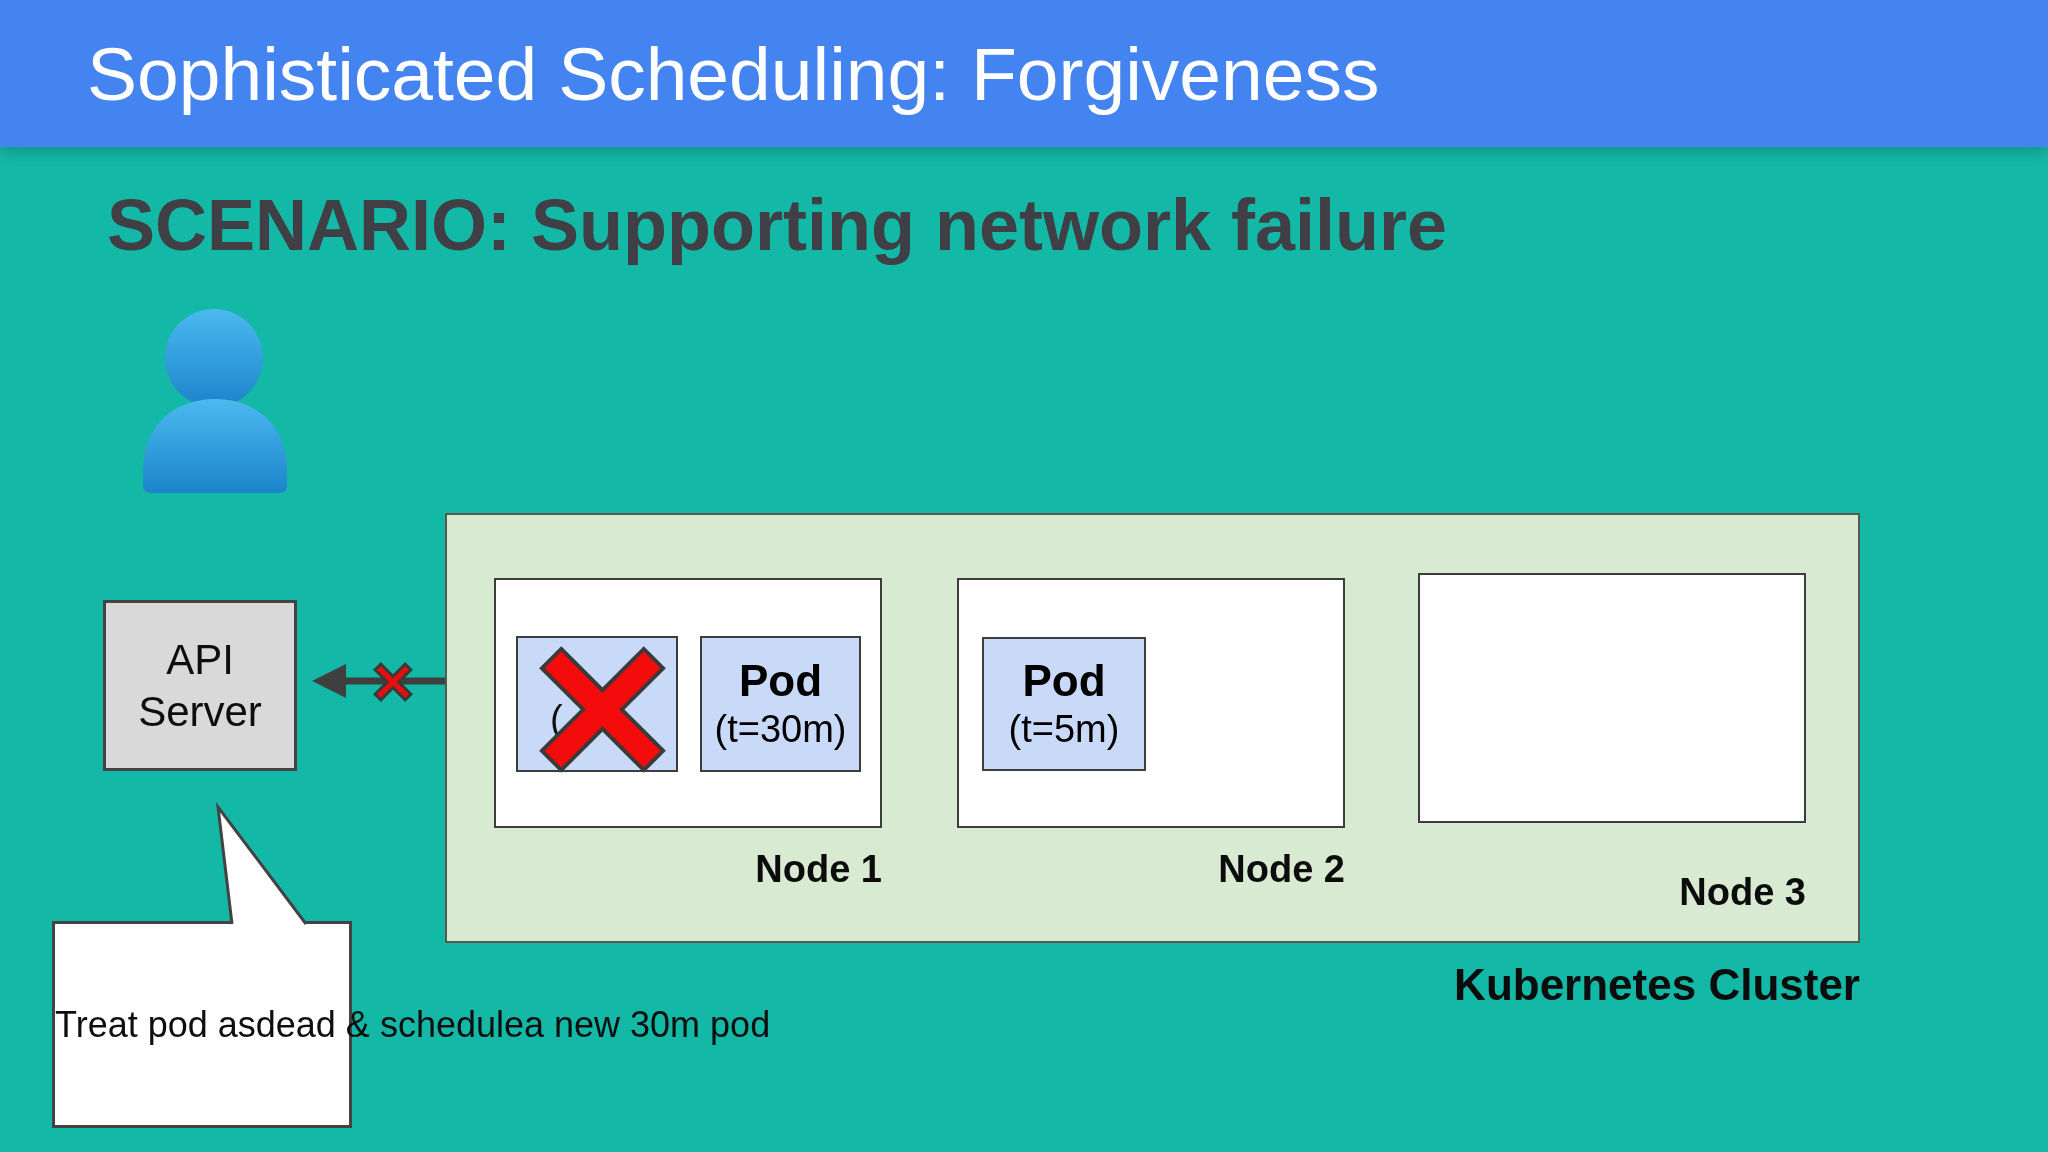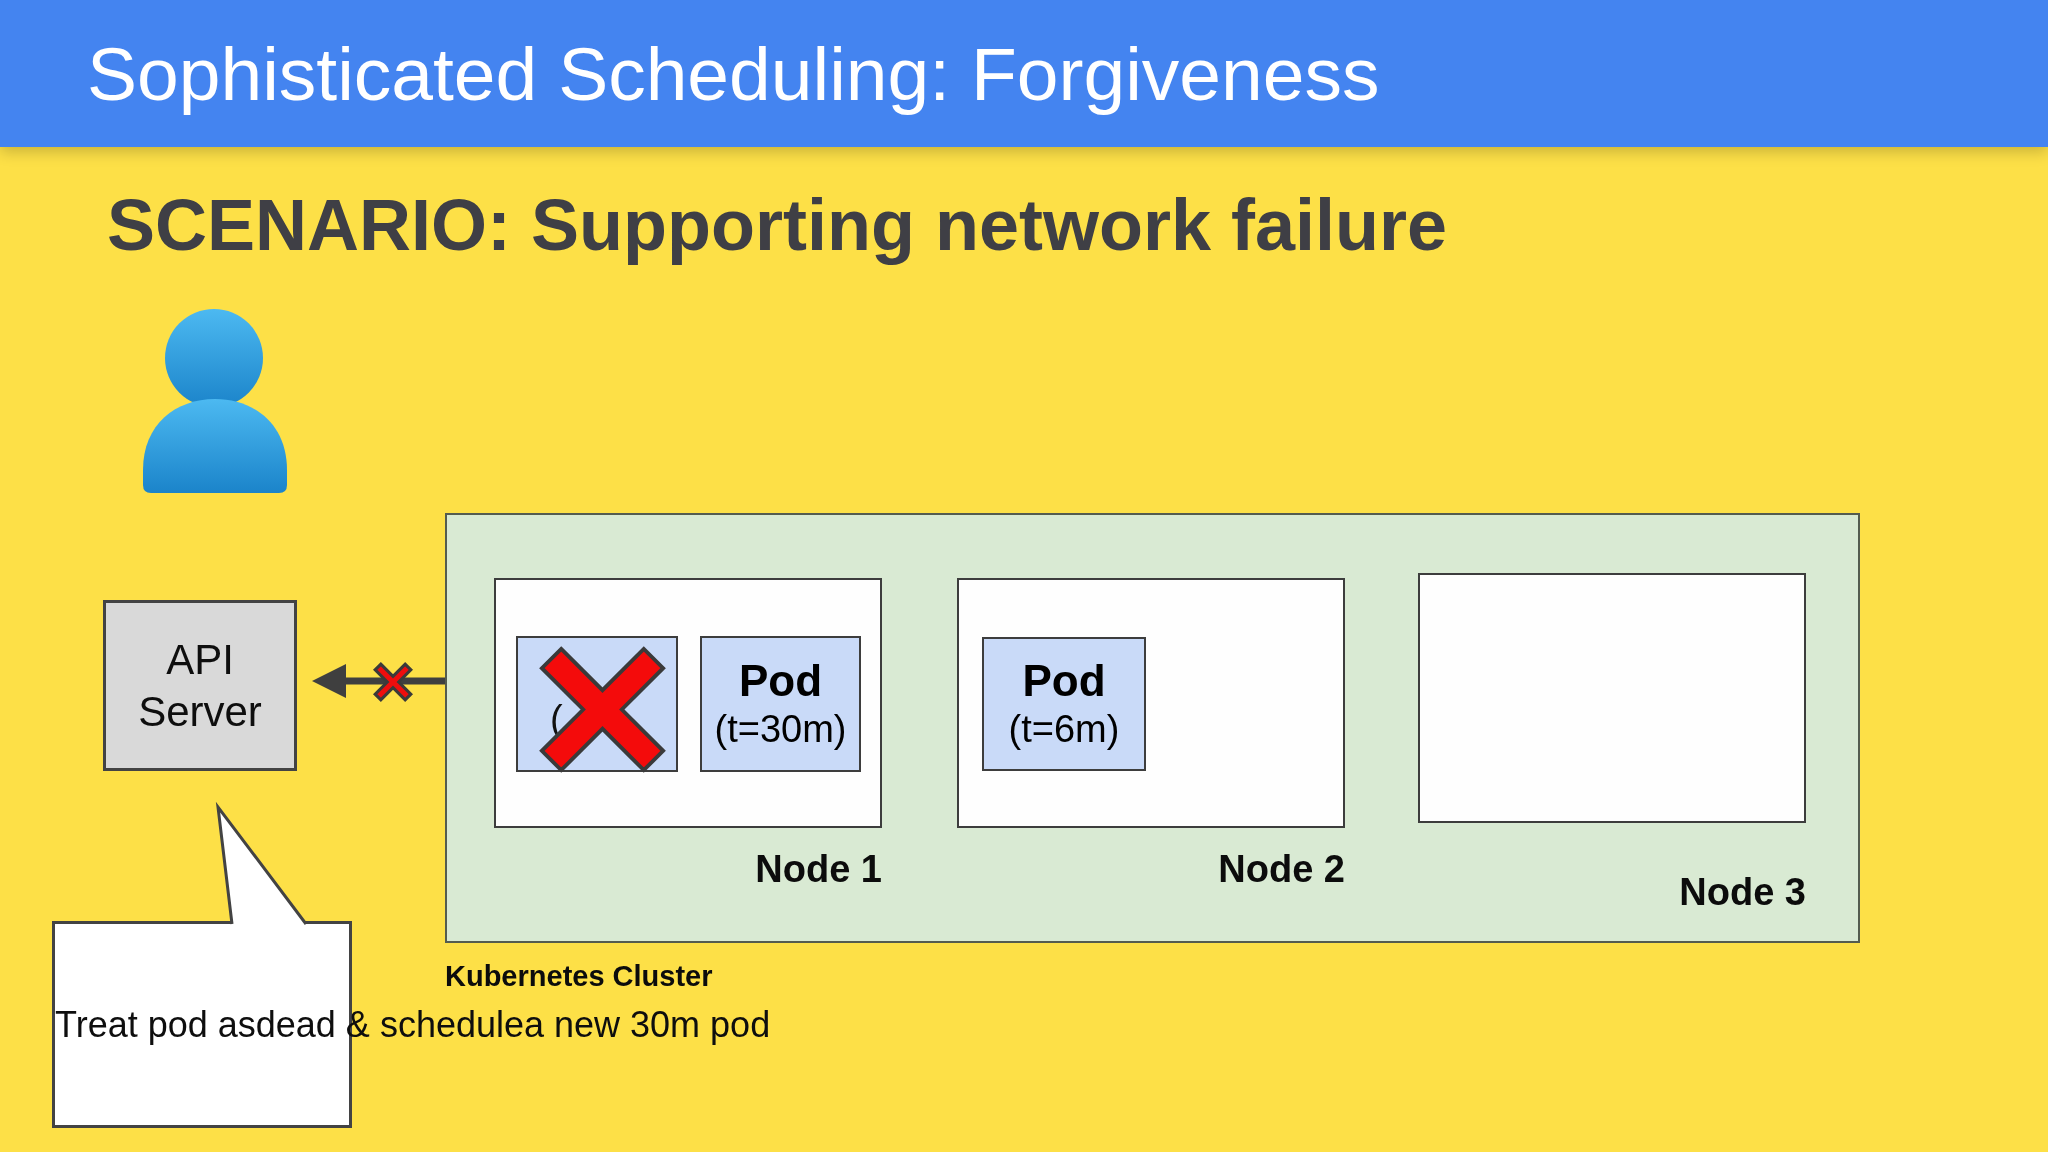--- a/index.html
+++ b/index.html
@@ -1,18 +1,18 @@
 <!DOCTYPE html>
 <html><head>
 <meta charset="utf-8">
 <style>
   html,body { margin:0; padding:0; background:#f5f4f6; }
   .slide {
     position:relative; width:2048px; height:1152px; overflow:hidden;
-    background:#fde047; font-family:"Liberation Sans", sans-serif;
+    background:#14b8a6; font-family:"Liberation Sans", sans-serif;
   }
   
   .titlebar {
     position:absolute; left:0; top:0; width:2048px; height:147px;
     background:#4484f0; display:flex; align-items:center;
     box-shadow:0 5px 14px rgba(0,0,0,0.20);
   }
   .title { color:#ffffff; font-size:75px; font-weight:400; margin-left:87px; white-space:nowrap; }
   
   .scenario {
@@ -44,22 +44,22 @@
   }
   .pod {
     position:absolute; background:#c9daf8; border:2px solid #3d3d3d; box-sizing:border-box;
     display:flex; flex-direction:column; align-items:center; justify-content:center; overflow:visible;
   }
   .pod-name { font-size:44px; font-weight:bold; line-height:50px; color:#000; }
   .pod-time { font-size:38px; line-height:46px; color:#000; }
   .dead-pod .fragment { position:absolute; left:32px; top:60px; font-size:38px; color:#111; }
   .big-x { position:absolute; left:538px; top:645px; width:129px; height:129px; overflow:visible; }
   .cluster-label {
-    position:absolute; left:445px; top:960px; width:1415px; text-align:left;
-    font-size:29px; font-weight:bold; color:#0c0c0c;
+    position:absolute; left:445px; top:960px; width:1415px; text-align:right;
+    font-size:44px; font-weight:bold; color:#0c0c0c;
   }
   
   .callout {
     position:absolute; left:52px; top:921px; width:300px; height:207px;
     background:#ffffff; border:3px solid #434343; box-sizing:border-box;
     display:flex; flex-direction:row; align-items:center; justify-content:space-between;
   }
   .callout-line { font-size:36px; line-height:42px; color:#0e0e0e; text-align:center; white-space:nowrap; }
   .callout-tail { position:absolute; left:200px; top:800px; width:120px; height:128px; overflow:visible; }
 </style>
@@ -109,21 +109,21 @@
   </svg>
   <div class="pod" style="left:700px; top:636px; width:161px; height:136px;">
     <div class="pod-name">Pod</div>
     <div class="pod-time">(t=30m)</div>
   </div>
   <div class="node-label" style="left:494px; top:848px;">Node 1</div>
 
   <div class="node" style="left:957px; top:578px;"></div>
   <div class="pod" style="left:982px; top:637px; width:164px; height:134px;">
     <div class="pod-name">Pod</div>
-    <div class="pod-time">(t=6m)</div>
+    <div class="pod-time">(t=5m)</div>
   </div>
   <div class="node-label" style="left:957px; top:848px;">Node 2</div>
 
   <div class="node" style="left:1418px; top:573px;"></div>
   <div class="node-label" style="left:1418px; top:843px;margin-top:28px;">Node 3</div>
 
   <div class="cluster-label">Kubernetes Cluster</div>
 
   <div class="callout">
     <div class="callout-line">Treat pod as</div>

